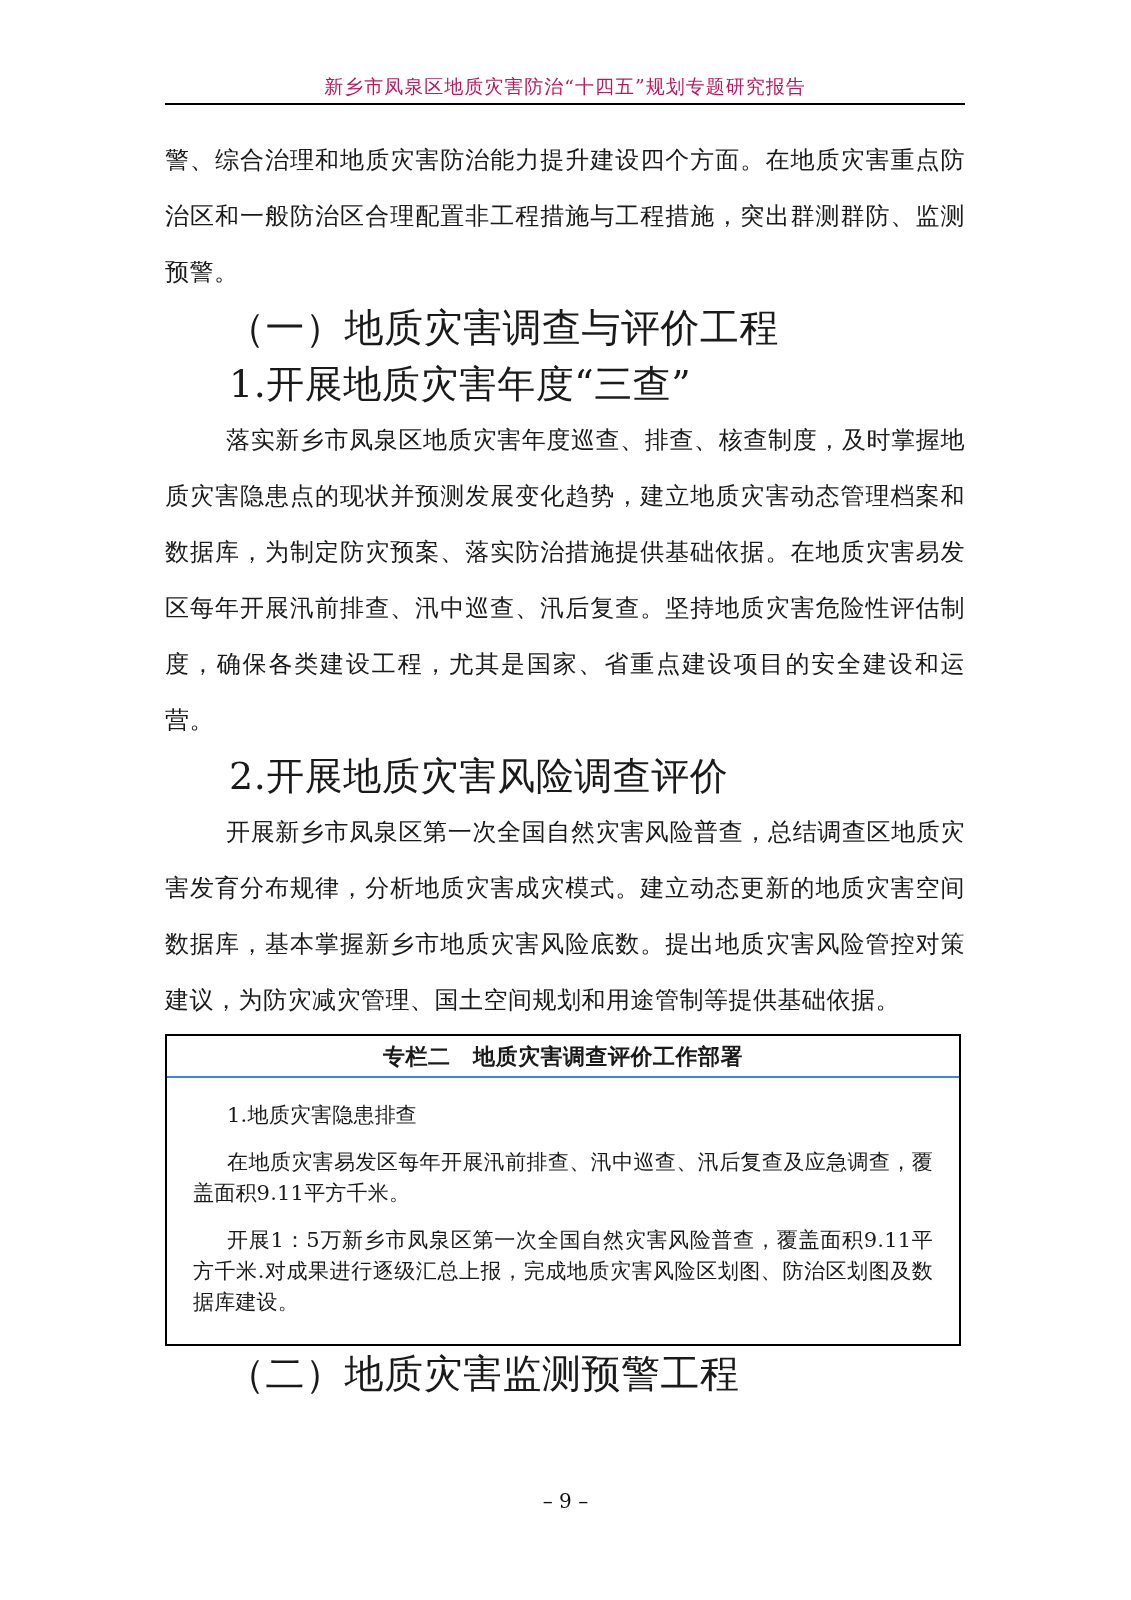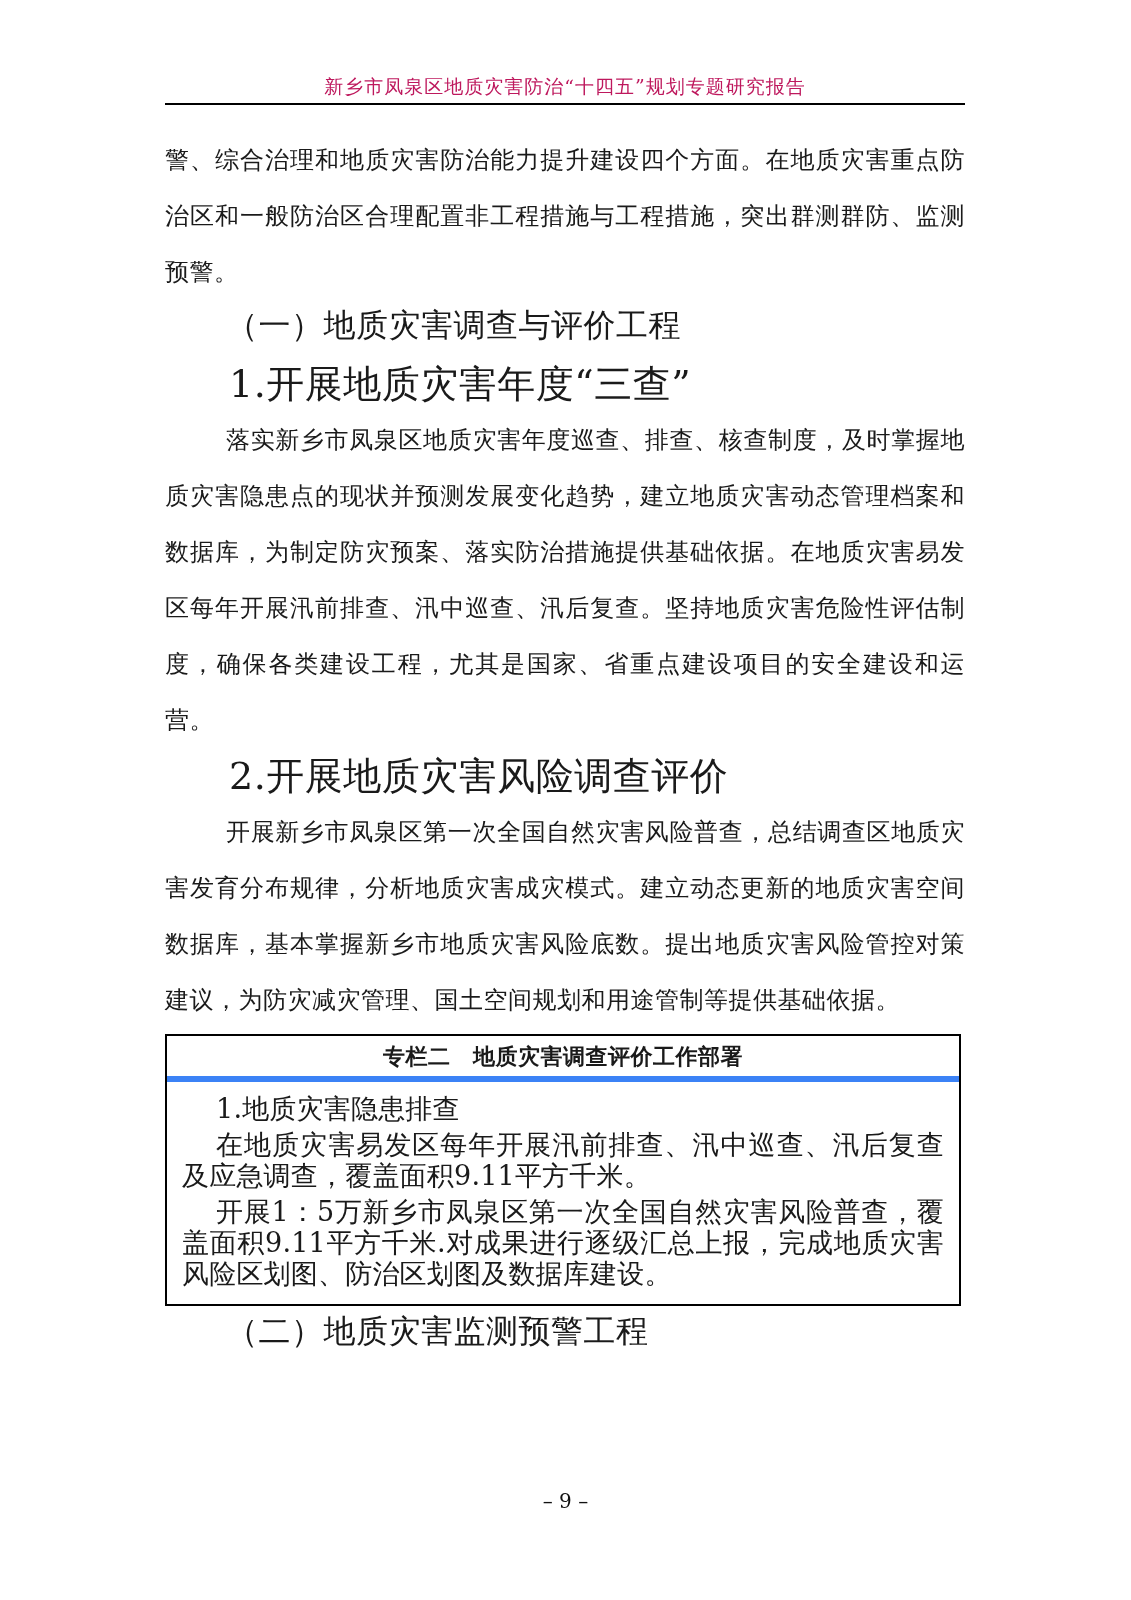--- a/index.html
+++ b/index.html
@@ -54,56 +54,56 @@
     text-align: justify;
     text-align-last: left;
     letter-spacing: 0.5px;
     font-family: "DejaVu Serif", "Liberation Serif", serif;
   }
   p.indent {
     text-indent: 61px;
   }
   .heading {
     margin: 0;
-    font-size: 32px;
+    font-size: 39px;
     line-height: 56px;
     text-indent: 61px;
     letter-spacing: 0.5px;
     font-weight: normal;
-    font-family: Liberation Mono, monospace;
+    font-family: Liberation Sans, sans-serif;
   }
   .subheading {
     margin: 0;
     font-size: 38px;
     line-height: 56px;
     text-indent: 64px;
     letter-spacing: 0.5px;
     font-family: "DejaVu Serif", "Liberation Serif", serif;
   }
   .box {
     margin: 6px 0 0 0;
     border: 2px solid #000;
     width: 796px;
     box-sizing: border-box;
   }
   .box-title {
     text-align: center;
     font-size: 22px;
     line-height: 40px;
     font-weight: bold;
-    border-bottom: 6px solid #3b82f6;
+    border-bottom: 2px solid #3b82f6;
     font-family: "DejaVu Serif", "Liberation Serif", serif;
     letter-spacing: 0.5px;
   }
   .box-body {
     padding: 6px 10px 10px 10px;
   }
   .box-body p {
-    margin: 5px;
-    font-size: 27px;
+    margin: 16px;
+    font-size: 21px;
     line-height: 31px;
     text-align: justify;
     text-align-last: left;
     font-family: "DejaVu Serif", "Liberation Serif", serif;
     letter-spacing: 0.2px;
   }
   .box-body p.bi {
     text-indent: 34px;
   }
   .footer {

